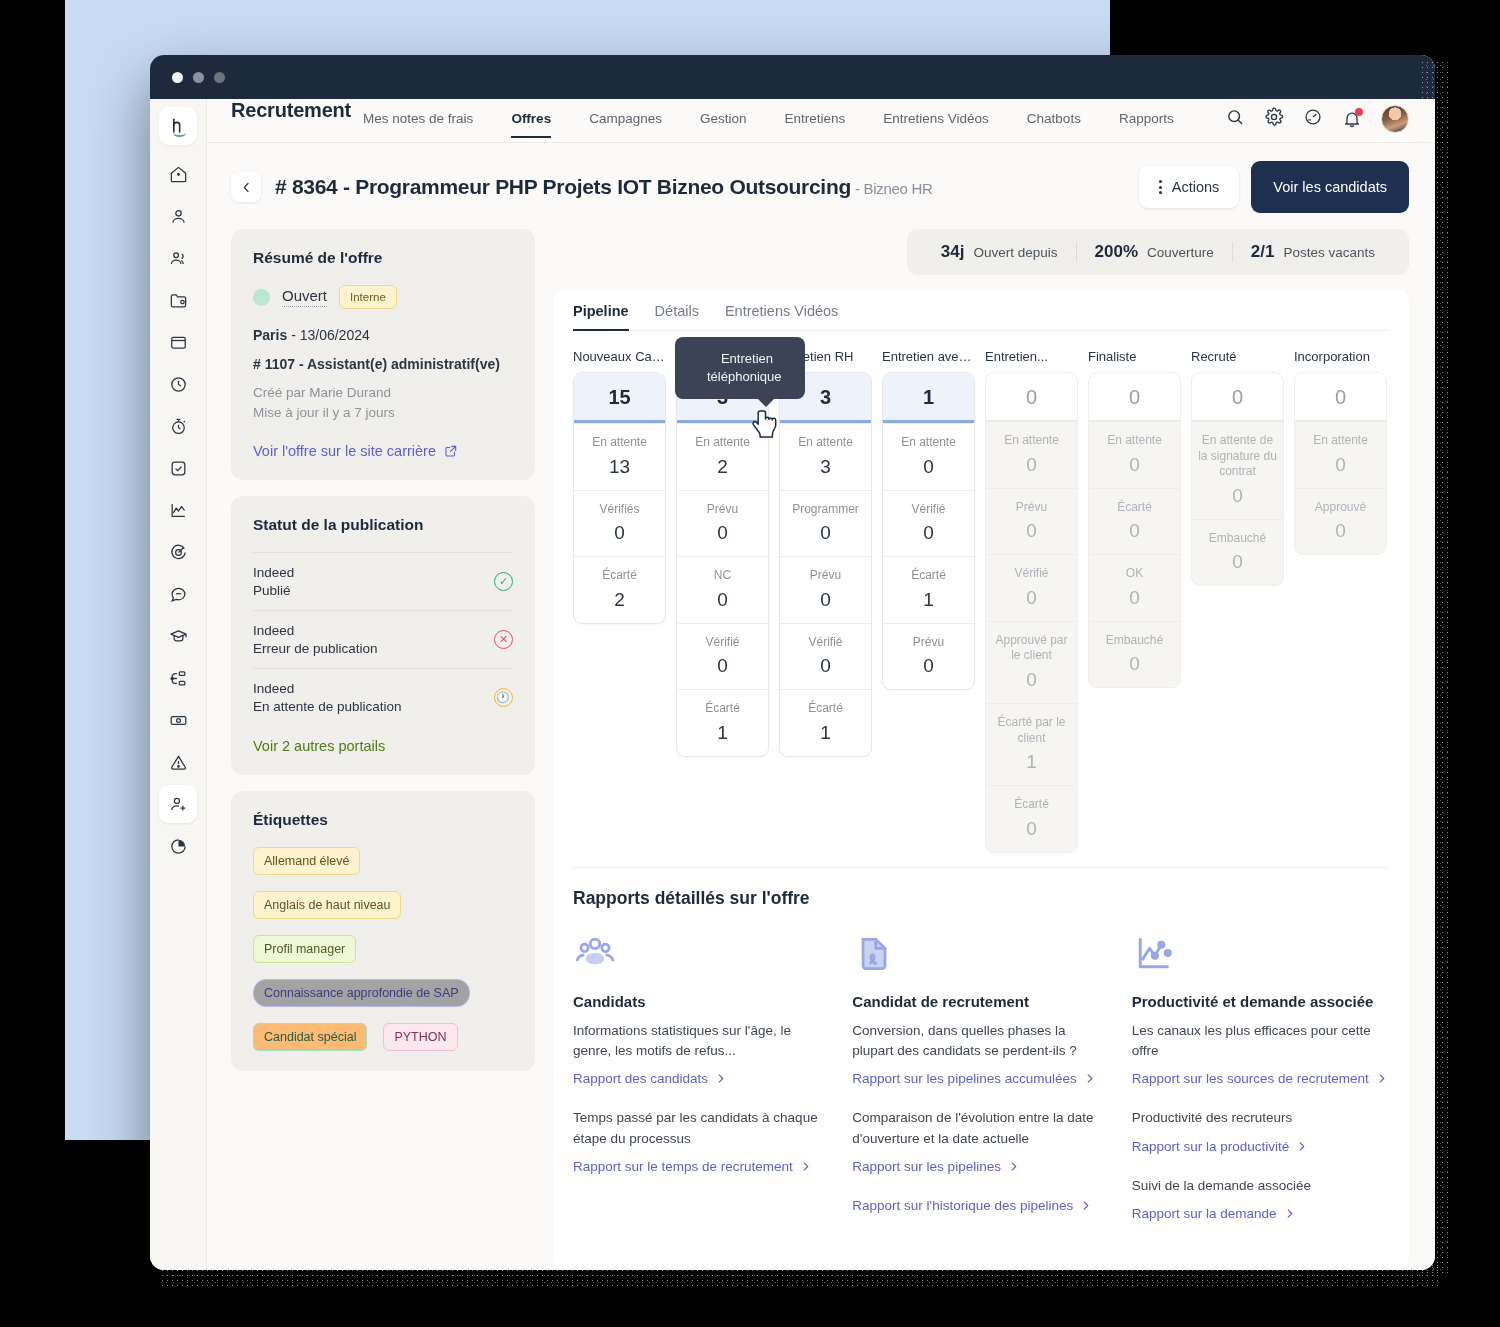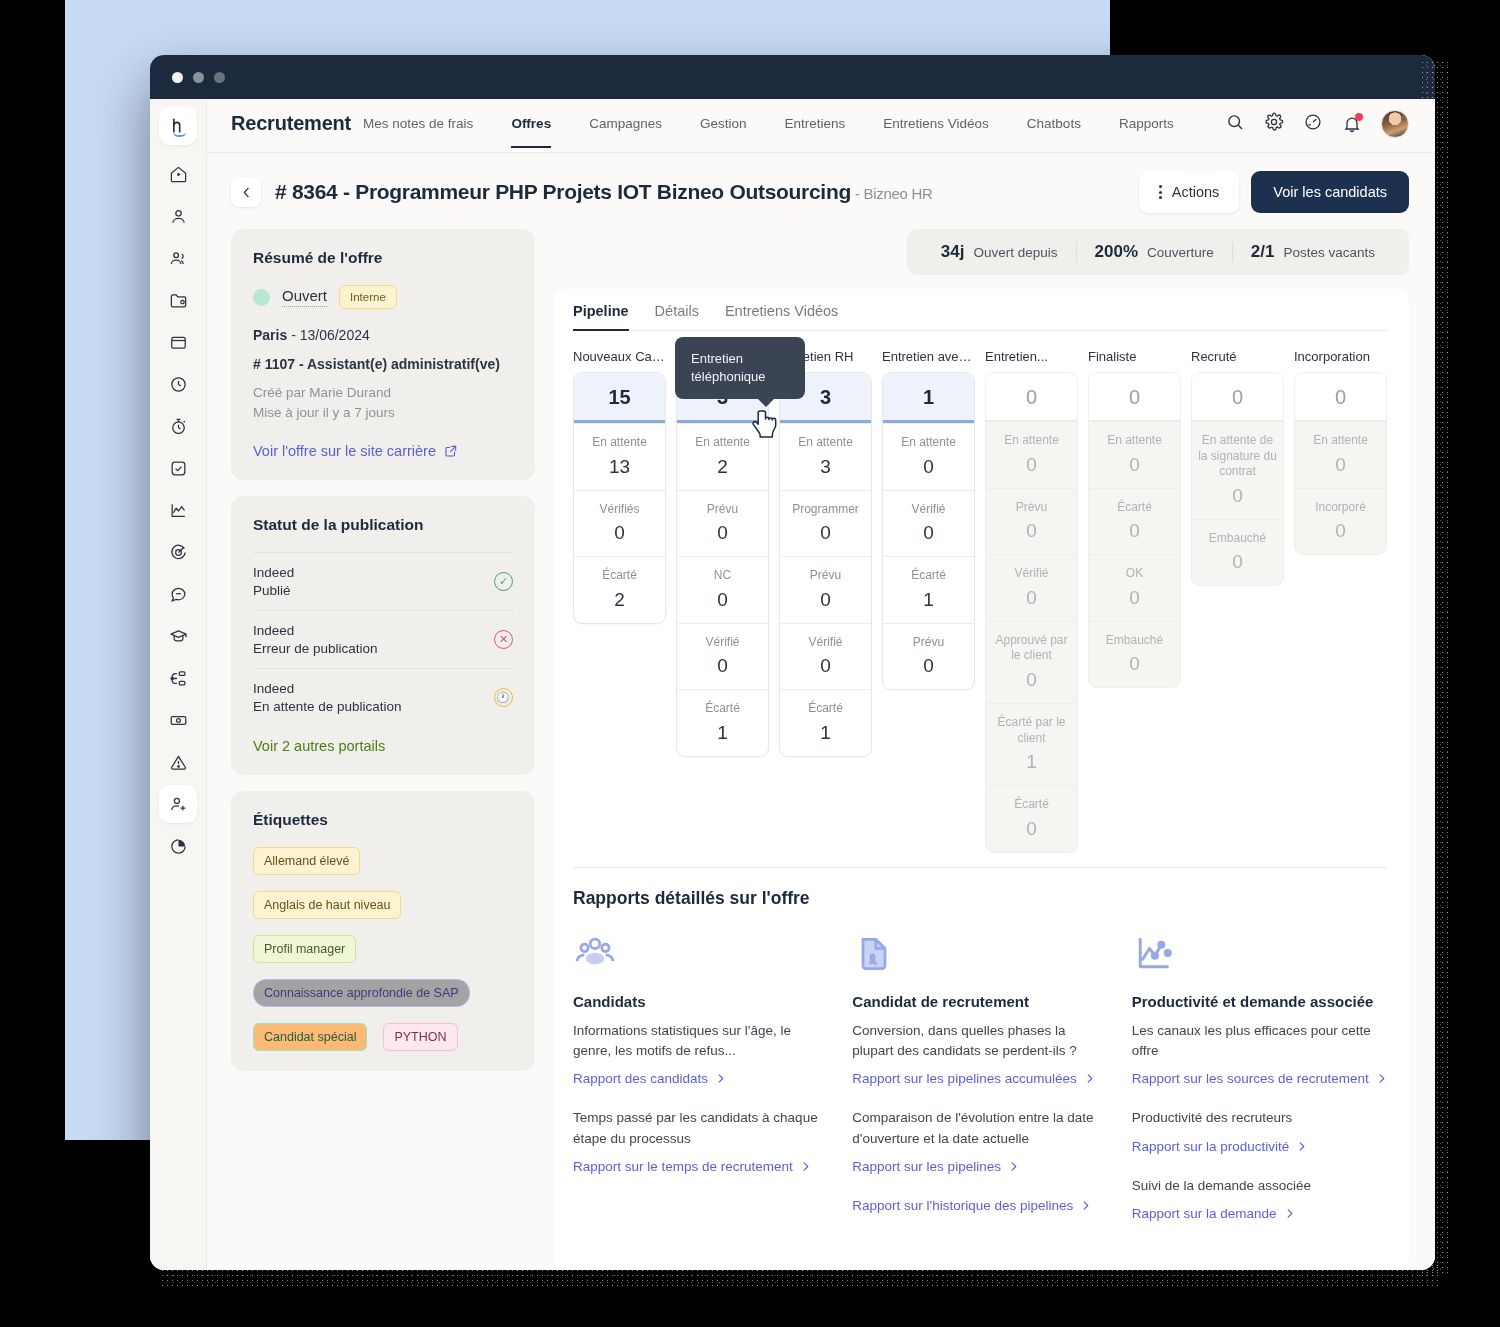--- a/index.html
+++ b/index.html
@@ -52,21 +52,21 @@
     color: #2b3442;
   }
   .rail-item.active { background: #ffffff; box-shadow: 0 1px 3px rgba(0,0,0,.07); }
   .rail-item svg { width: 19px; height: 19px; }
 
   
   .main { flex: 1 1 auto; display: flex; flex-direction: column; min-width: 0; background: #fbfaf8; }
 
   
   .topnav {
-    height: 54px; display: flex; align-items: center; padding: 0 26px 4px 24px;
+    height: 44px; display: flex; padding: 0 26px 4px 24px;
     border-bottom: 1px solid #eceae5; background: #fbfaf8;
   }
   .brand { font-size: 20px; font-weight: 700; color: #1d2a3d; letter-spacing: -.2px; }
   .navlinks { display: flex; align-items: center; gap: 38px; margin-left: 12px; height: 100%; }
   .navlink {
     font-size: 13.5px; color: #5d646e; height: 100%; display: flex; align-items: center;
     position: relative; white-space: nowrap;
   }
   .navlink.active { color: #1d2a3d; font-weight: 600; }
   .navlink.active::after {
@@ -100,21 +100,21 @@
   .page-sub { font-size: 15px; color: #8a9099; font-weight: 400; margin-left: 4px; }
   .head-actions { margin-left: auto; display: flex; align-items: center; gap: 12px; }
   .btn-actions {
     height: 42px; padding: 0 20px; border-radius: 9px; background: #fff;
     box-shadow: 0 1px 3px rgba(0,0,0,.09); display: flex; align-items: center;
     gap: 10px; font-size: 14.5px; color: #2b3442;
   }
   .kebab { display: flex; flex-direction: column; gap: 2.5px; }
   .kebab i { width: 3px; height: 3px; border-radius: 50%; background: #2b3442; display: block; }
   .btn-primary {
-    height: 42px; padding: 0 22px; border-radius: 9px; background: #1d3050;
+    height: 52px; padding: 0 22px; border-radius: 9px; background: #1d3050;
     color: #fff; font-size: 14.5px; display: flex; align-items: center;
   }
 
   
   .content { display: flex; gap: 18px; padding: 6px 26px 0 24px; flex: 1 1 auto; min-height: 0; }
 
   
   .leftcol { width: 304px; flex: 0 0 304px; display: flex; flex-direction: column; gap: 16px; }
   .card { background: #f0efec; border-radius: 12px; padding: 20px 22px; }
   .card-title { font-size: 15.5px; font-weight: 700; color: #1d2a3d; margin-bottom: 18px; }
@@ -181,22 +181,22 @@
     padding: 0 22px 0 20px; display: flex; flex-direction: column; overflow: hidden;
     box-shadow: 0 1px 2px rgba(0,0,0,.03);
   }
   .tabs { display: flex; gap: 26px; border-bottom: 1px solid #edebe6; padding-top: 14px; position: relative; }
   .tab { font-size: 14.5px; color: #767c85; padding-bottom: 11px; position: relative; white-space: nowrap; }
   .tab.active { color: #1d2a3d; font-weight: 600; }
   .tab.active::after { content:""; position:absolute; left:0; right:0; bottom:-1px; height:2.5px; background:#1d2a3d; }
 
   .tooltip {
     position: absolute; left: 102px; top: 6px; background: #3a4455; color: #f3f4f6;
-    border-radius: 8px; padding: 13px 16px; font-size: 13px; line-height: 1.4;
-    width: 130px; z-index: 30;
+    border-radius: 8px; padding: 13px 32px; font-size: 13px; line-height: 1.4;
+    width: 130px; z-index: 30; text-align: right;
   }
   .tooltip::after {
     content:""; position:absolute; left: 82px; bottom: -8px; width: 0; height: 0;
     border-left: 9px solid transparent; border-right: 9px solid transparent;
     border-top: 9px solid #3a4455;
   }
   .cursor { position: absolute; left: 178px; top: 78px; z-index: 31; }
 
   .pipeline-wrap { position: relative; padding-top: 18px; }
   .col-heads { display: flex; gap: 10px; }
@@ -710,21 +710,21 @@
                       </div>
                   </div>
 
                   <div class="col dim">
                     <div class="col-top">0</div>
                     <div class="cell">
                         <div class="cell-lbl">En attente</div>
                         <div class="cell-val">0</div>
                       </div>
                     <div class="cell">
-                        <div class="cell-lbl">Incorporé</div>
+                        <div class="cell-lbl">Approuvé</div>
                         <div class="cell-val">0</div>
                       </div>
                   </div>
                 </div>
               </div>
 
               <div class="divider"></div>
 
               <div class="reports">
                 <div class="reports-title">Rapports détaillés sur l'offre</div>

